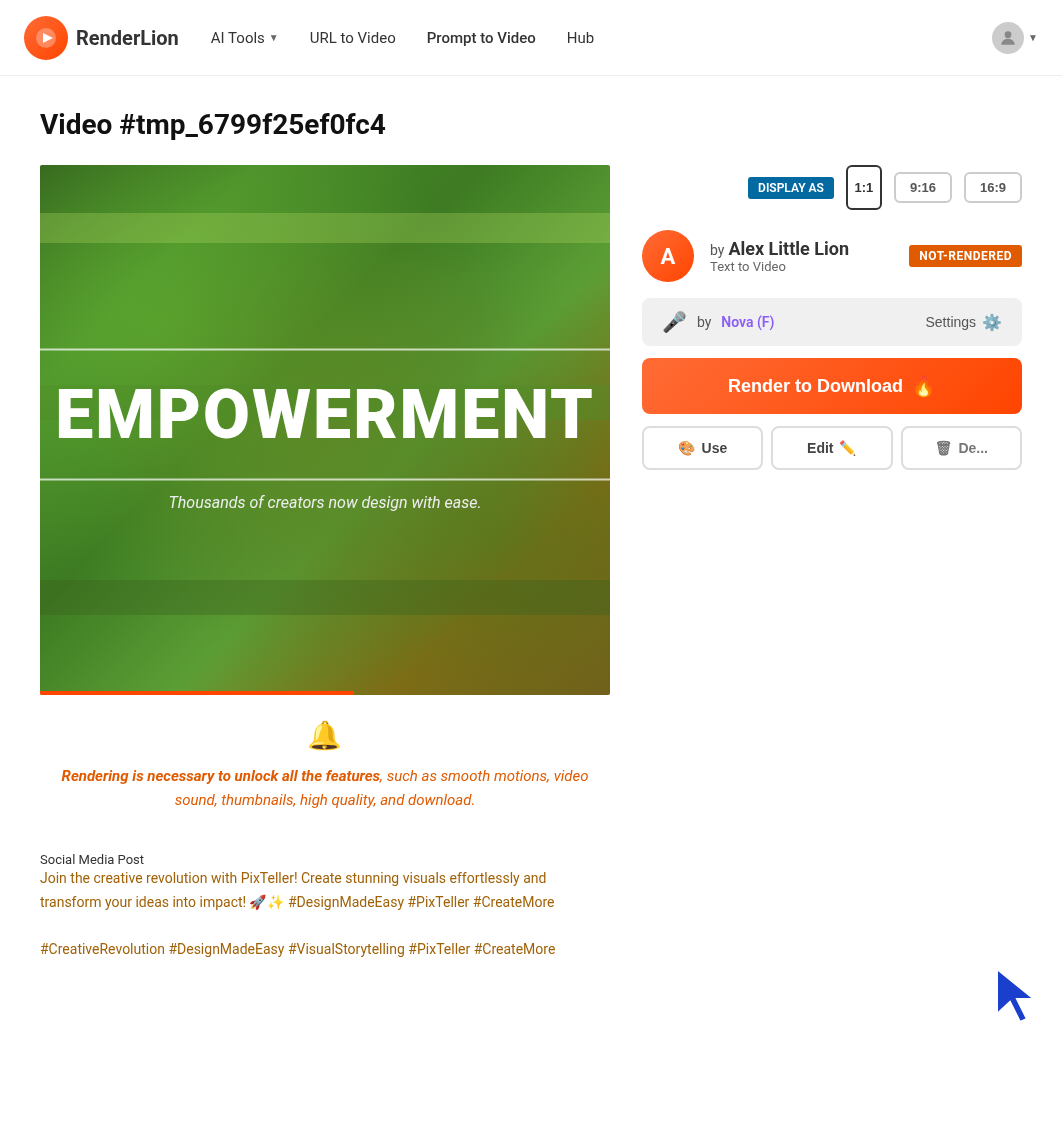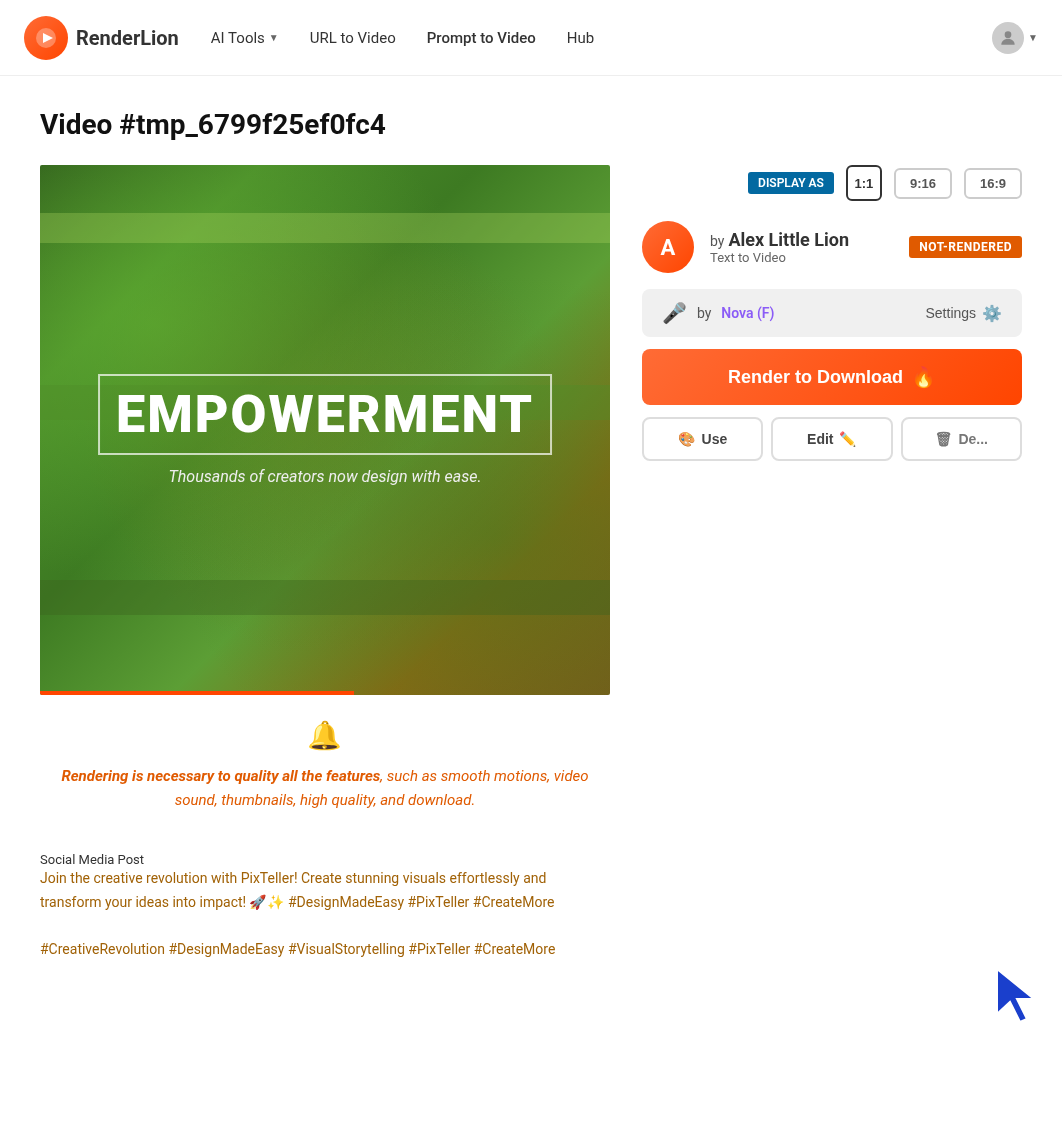--- a/index.html
+++ b/index.html
@@ -72,23 +72,23 @@
     }
     .video-stripe-bot {
       position: absolute; bottom: 80px; left: 0; right: 0; height: 35px;
       background: rgba(60,100,30,0.4);
     }
     .video-text-block {
       position: absolute; top: 50%; left: 50%; transform: translate(-50%, -50%);
       text-align: center;
     }
     .video-main-text {
-      font-size: 52px; font-weight: 900; color: #fff;
+      font-size: 68px; font-weight: 900; color: #fff;
       border: 2px solid rgba(255,255,255,0.7);
-      padding: 8px 16px;
+      padding: 24px 16px;
       letter-spacing: 2px;
     }
     .video-sub-text {
       font-size: 16px; color: #eee; margin-top: 12px; font-style: italic;
     }
     .video-progress-bar {
       position: absolute; bottom: 0; left: 0;
       width: 55%; height: 4px; background: #ff4500;
     }
 
@@ -117,21 +117,21 @@
       background: #0369a1; color: #fff; padding: 4px 10px; border-radius: 3px;
     }
     .aspect-btn {
       padding: 6px 14px; border: 2px solid #ccc; border-radius: 6px;
       background: #fff; cursor: pointer; font-size: 13px; font-weight: 600; color: #555;
       display: flex; align-items: center; justify-content: center;
     }
     .aspect-btn.active {
       border-color: #333; color: #333;
     }
-    .aspect-btn-1-1 { width: 36px; height: 36px; }
+    .aspect-btn-1-1 { width: 36px; height: 45px; }
 
     
     .author-card {
       display: flex; align-items: center; gap: 16px; margin-bottom: 16px;
     }
     .author-avatar {
       width: 52px; height: 52px; border-radius: 50%;
       background: linear-gradient(135deg, #ff6b35, #ff4500);
       display: flex; align-items: center; justify-content: center;
       font-size: 22px; font-weight: 700; color: #fff; flex-shrink: 0;
@@ -239,21 +239,21 @@
         <div class="video-text-block">
           <div class="video-main-text">EMPOWERMENT</div>
           <div class="video-sub-text">Thousands of creators now design with ease.</div>
         </div>
         <div class="video-progress-bar"></div>
       </div>
 
       <div class="render-notice">
         <div class="bell-icon">🔔</div>
         <p class="render-notice-text">
-          <strong>Rendering is necessary to quality all the features</strong><span>, such as smooth motions, video sound, thumbnails, high quality, and download.</span>
+          <strong>Rendering is necessary to unlock all the features</strong><span>, such as smooth motions, video sound, thumbnails, high quality, and download.</span>
         </p>
       </div>
 
       <div class="social-section">
         <h3 class="social-title">Social Media Post</h3>
         <p class="social-text">Join the creative revolution with PixTeller! Create stunning visuals effortlessly and transform your ideas into impact! 🚀✨ #DesignMadeEasy #PixTeller #CreateMore<br><br>#CreativeRevolution #DesignMadeEasy #VisualStorytelling #PixTeller #CreateMore</p>
       </div>
     </div>
 
     <div class="right-panel">

